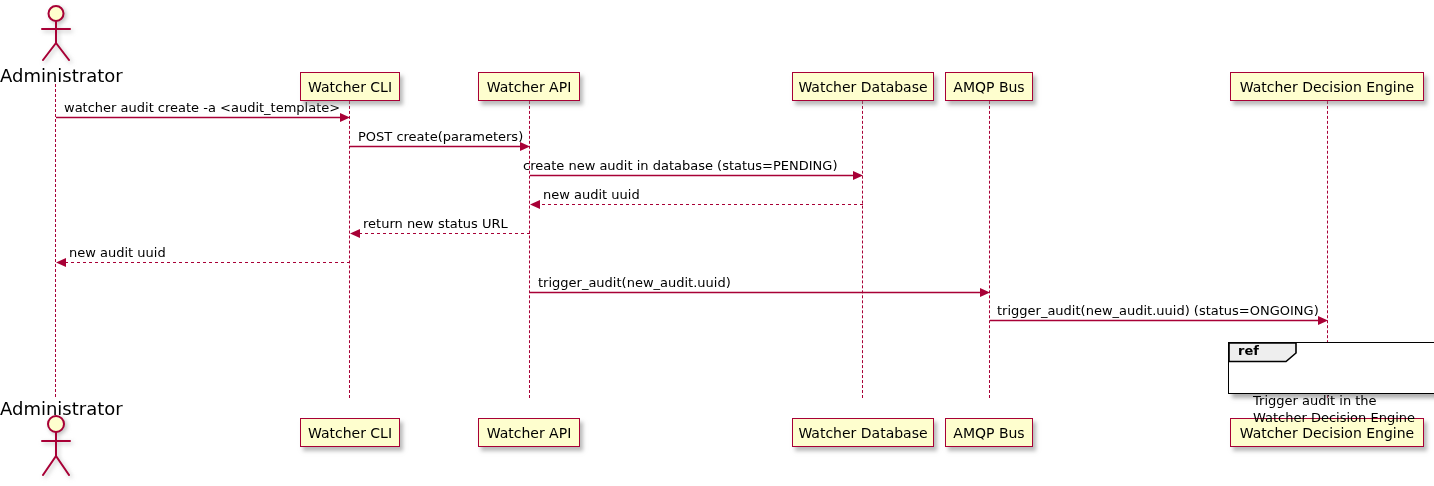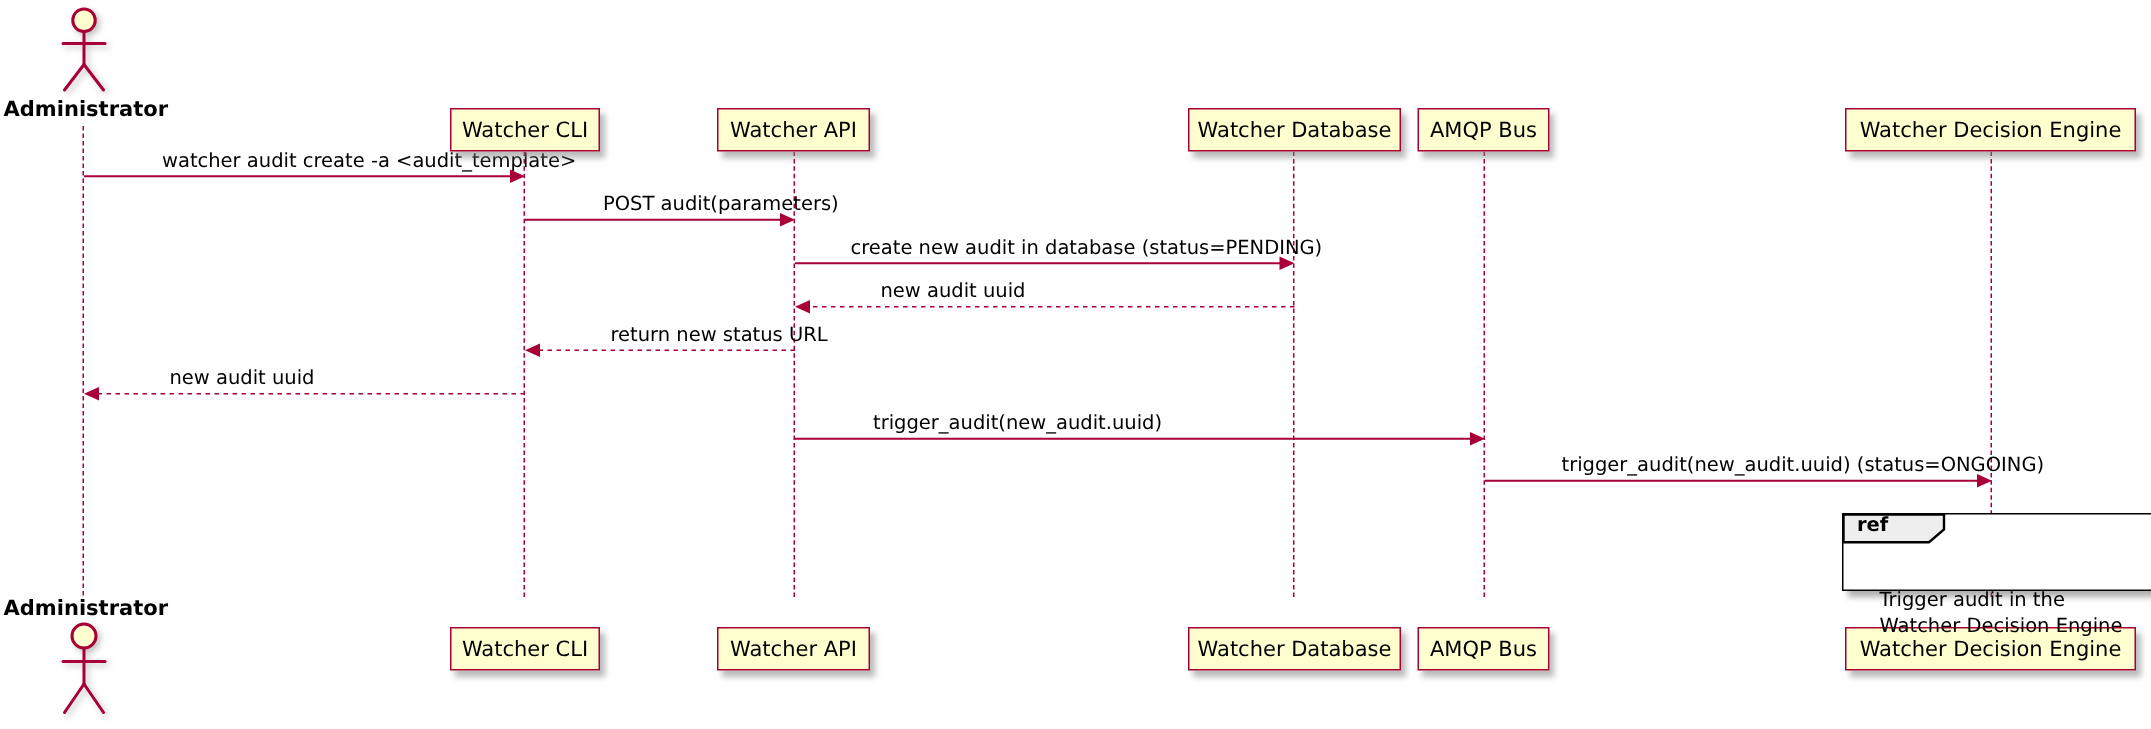--- a/index.html
+++ b/index.html
@@ -33,31 +33,30 @@
     display:flex;align-items:center;justify-content:center;
     font-size:14px;color:var(--text);white-space:nowrap;
     z-index:4;
     margin-top:20px;
   }
   .actor-svg{position:absolute;z-index:4;filter:drop-shadow(2.5px 2.5px 2px rgba(130,130,130,0.5));}
   .actor-svg circle{fill:var(--participant-fill);stroke:var(--stroke);stroke-width:2;}
   .actor-svg line{stroke:var(--stroke);stroke-width:2;stroke-linecap:round;}
   .actor-label{
     position:absolute;width:112px;text-align:right;
-    font-size:14px;color:var(--text);white-space:nowrap;
+    font-size:18px;color:var(--text);white-space:nowrap;
     z-index:4;
-    font-weight:bold;
   }
   .arrows{position:absolute;left:0;top:0;z-index:2;}
   .arrows line.solid{stroke:var(--stroke);stroke-width:1.3;}
   .arrows line.dashed{stroke:var(--stroke);stroke-width:1;stroke-dasharray:3,3;}
   .arrows polygon{fill:var(--stroke);}
   .msg{
     position:absolute;font-size:13px;color:var(--text);
-    white-space:nowrap;z-index:3;margin-left:44px;
+    white-space:nowrap;z-index:3;
   }
   .ref{
     position:absolute;left:1228px;top:342px;width:216px;height:52px;
     background:var(--background);
     border:1.8px solid var(--text);
     box-shadow:4px 4px 4px rgba(120,120,120,0.6);
     z-index:5;
   }
   .ref-tab{position:absolute;left:-1px;top:-1px;width:70px;height:21px;}
   .ref-tab svg path{fill:var(--ref-tab-fill);stroke:var(--text);stroke-width:1.6;}
@@ -136,21 +135,21 @@
       <line class="solid" x1="530" y1="292.5" x2="981" y2="292.5"></line>
       <polygon points="990,292.5 980,288 980,297"></polygon>
     </g>
     <g>
       <line class="solid" x1="990" y1="320.5" x2="1319" y2="320.5"></line>
       <polygon points="1328,320.5 1318,316 1318,325"></polygon>
     </g>
   </svg>
 
   <div class="msg" style="left:64px;top:100px">watcher audit create -a &lt;audit_template&gt;</div>
-  <div class="msg" style="left:358px;top:129px">POST audit(parameters)</div>
+  <div class="msg" style="left:358px;top:129px">POST create(parameters)</div>
   <div class="msg" style="left:523px;top:158px">create new audit in database (status=PENDING)</div>
   <div class="msg" style="left:543px;top:187px">new audit uuid</div>
   <div class="msg" style="left:363px;top:216px">return new status URL</div>
   <div class="msg" style="left:69px;top:245px">new audit uuid</div>
   <div class="msg" style="left:538px;top:275px">trigger_audit(new_audit.uuid)</div>
   <div class="msg" style="left:997px;top:303px">trigger_audit(new_audit.uuid) (status=ONGOING)</div>
 
   <div class="ref">
     <div class="ref-tab">
       <svg width="70" height="21" viewBox="0 0 70 21">

